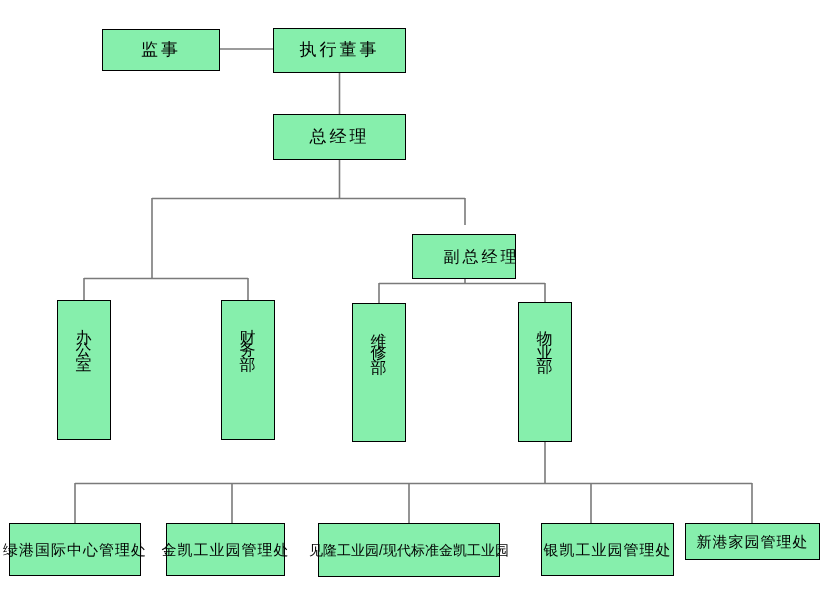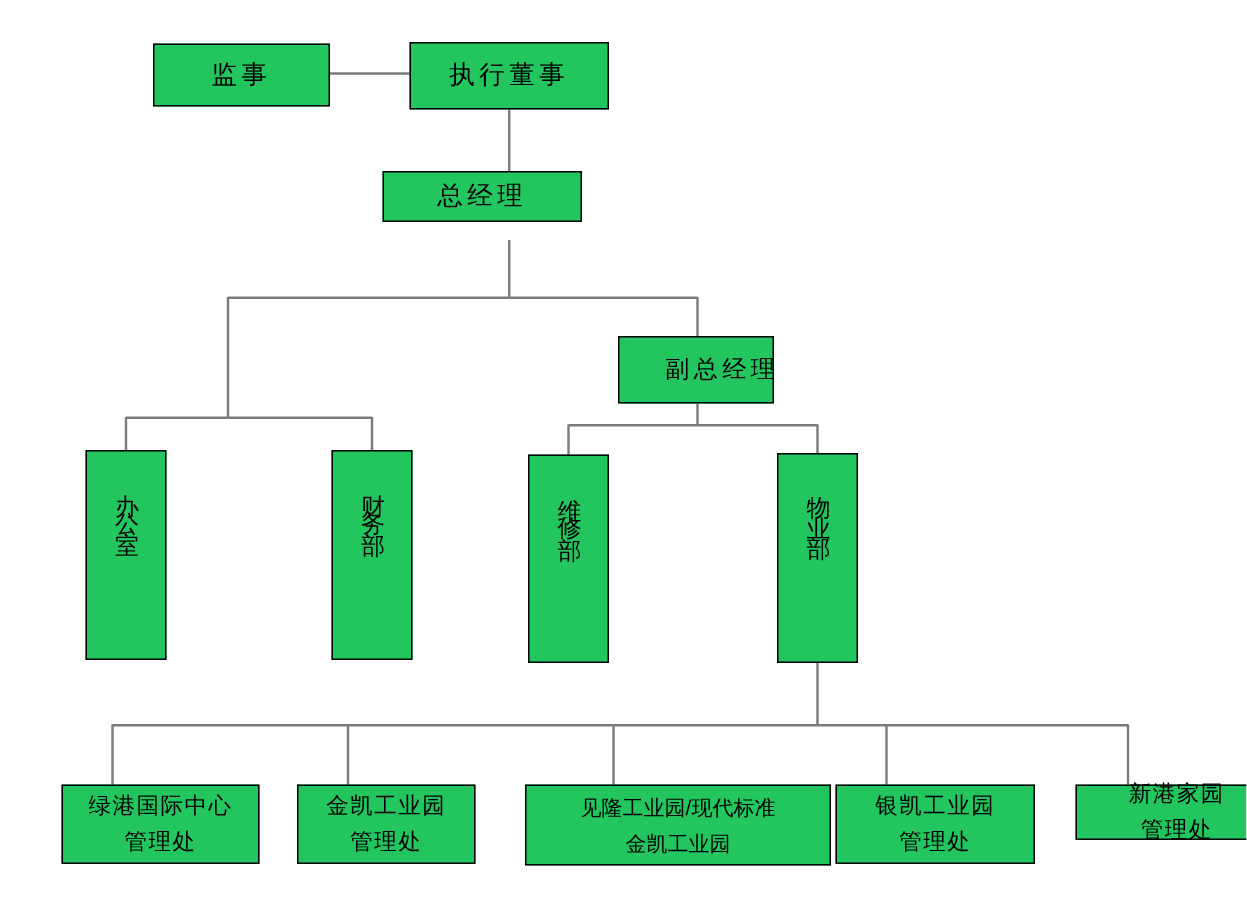--- a/index.html
+++ b/index.html
@@ -24,21 +24,21 @@
     height: 601px;
   }
   .connectors line {
     stroke: #7a7a7a;
     stroke-width: 1.6;
   }
   .node {
     position: absolute;
     box-sizing: border-box;
     border: 1.5px solid #000000;
-    background: #22c55e;
+    background: #86efac;
     display: flex;
     align-items: center;
     justify-content: center;
     font-size: 17px;
     letter-spacing: 3px;
     line-height: 1.2;
     white-space: nowrap;
   }
   
   .node.vert {
@@ -46,44 +46,43 @@
     padding-top: 15px;
   }
   .vtext {
     writing-mode: vertical-lr;
     text-orientation: upright;
     letter-spacing: 13px;
     font-size: 16px;
   }
   
   .node.two {
-    flex-direction: column;
+    flex-direction: row;
     font-size: 15px;
     letter-spacing: 1px;
     line-height: 24px;
-    margin-left: 32px;
   }
   .node.small {
     font-size: 14px;
     letter-spacing: 0;
   }
 
   
   .n-jianshi   { left: 102px; top: 29px;  width: 118px; height: 42px; }
   .n-zhixing   { left: 273px; top: 28px;  width: 133px; height: 45px; align-items: center; }
-  .n-zongjingli{ left: 255px; top: 114px; width: 133px; height: 34px; }
-  .n-fuzong    { left: 412px; top: 224px; width: 104px; height: 45px; font-size: 16px; padding-left: 35px; }
+  .n-zongjingli{ left: 273px; top: 114px; width: 133px; height: 46px; }
+  .n-fuzong    { left: 412px; top: 234px; width: 104px; height: 45px; font-size: 16px; padding-left: 35px; }
   .n-bangongshi{ left: 57px;  top: 300px; width: 54px;  height: 140px; }
   .n-caiwubu   { left: 221px; top: 300px; width: 54px;  height: 140px; }
   .n-weixiubu  { left: 352px; top: 303px; width: 54px;  height: 139px; }
   .n-wuyebu    { left: 518px; top: 302px; width: 54px;  height: 140px; }
   .n-lvgang    { left: 9px;   top: 523px; width: 132px; height: 53px; }
   .n-jinkai    { left: 166px; top: 523px; width: 119px; height: 53px; }
-  .n-jianlong  { left: 318px; top: 523px; width: 204px; height: 54px; }
-  .n-yinkai    { left: 525px; top: 523px; width: 133px; height: 53px; }
+  .n-jianlong  { left: 318px; top: 523px; width: 182px; height: 54px; }
+  .n-yinkai    { left: 541px; top: 523px; width: 133px; height: 53px; }
   .n-xingang   { left: 685px; top: 523px; width: 135px; height: 37px; }
 </style>
 </head>
 <body>
 
 <div class="stage">
 
   <svg class="connectors" viewBox="0 0 831 601" xmlns="http://www.w3.org/2000/svg">
 
     <line x1="220" y1="49" x2="273" y2="49"></line>

